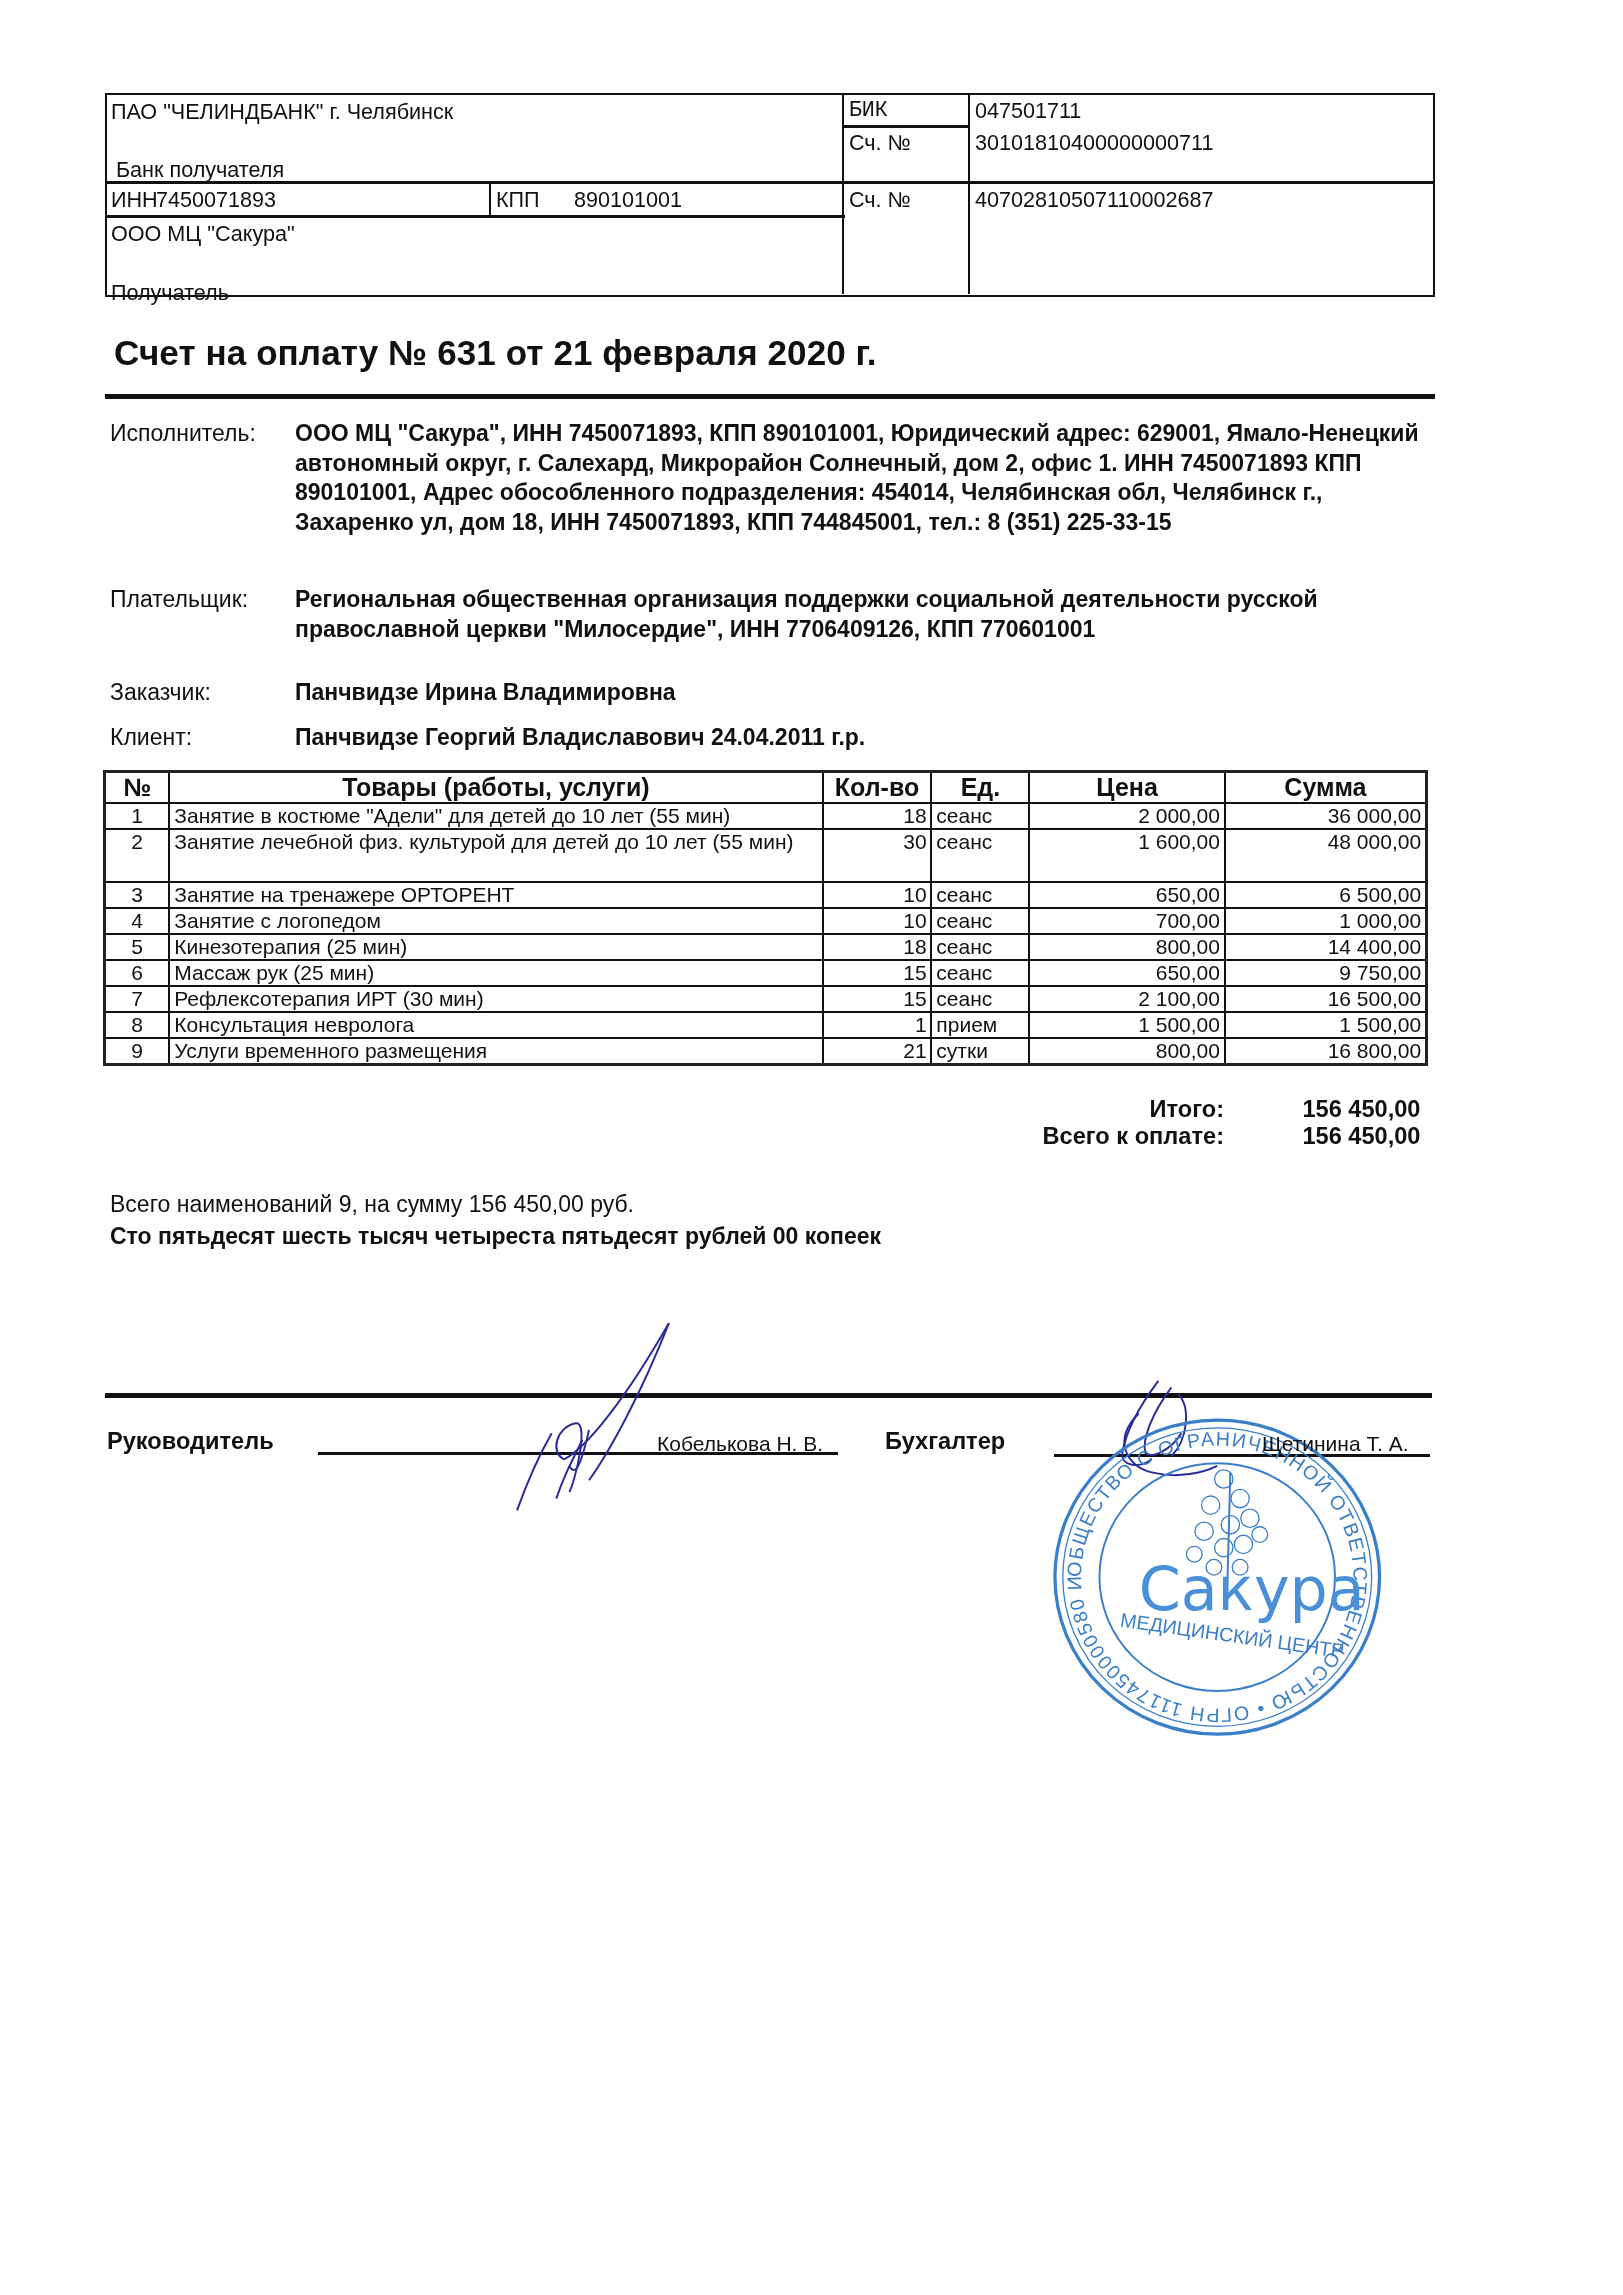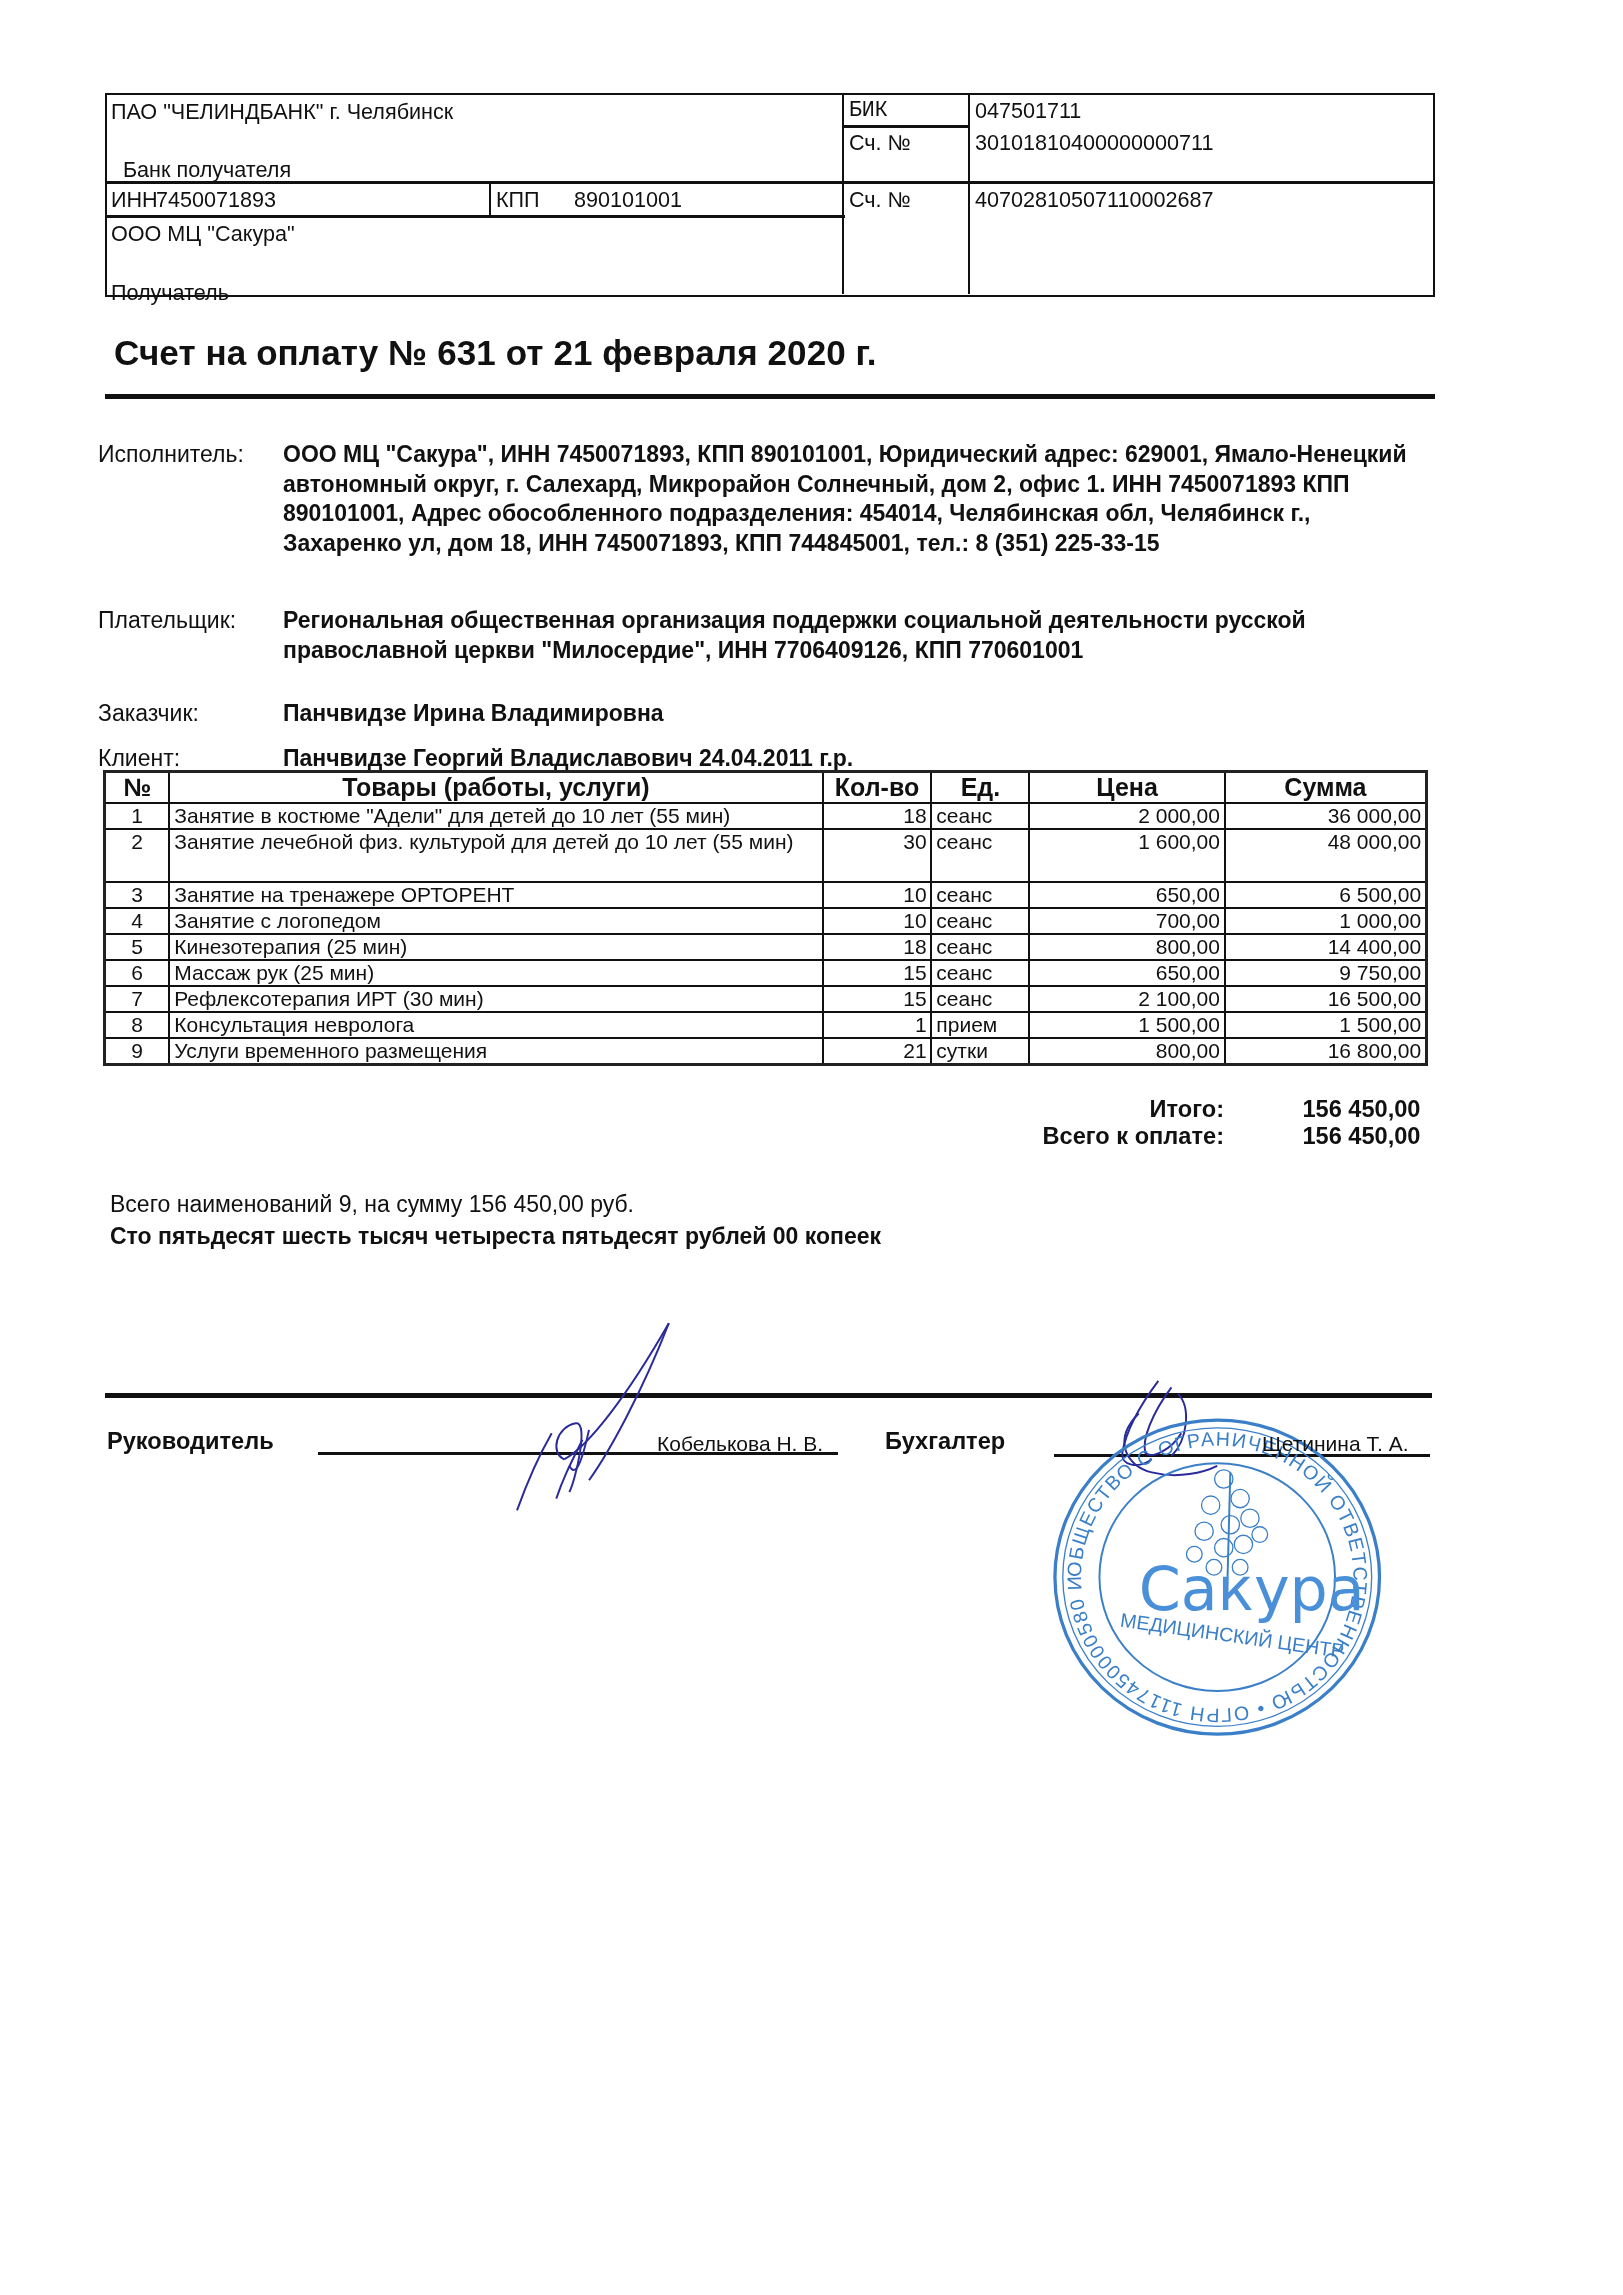--- a/index.html
+++ b/index.html
@@ -10,21 +10,21 @@
   .bank { position:absolute; left:105px; top:93px; width:1330px; height:204px;
           border:2.6px solid #111; box-sizing:border-box; }
   .bank .cell { position:absolute; box-sizing:border-box; font-size:21.6px; line-height:25px; padding-left:3.9px; }
   .vline { position:absolute; background:#111; width:2px; }
   .hline { position:absolute; background:#111; height:2.6px; }
   .small { font-size:19.6px; }
 
   .title { position:absolute; left:114px; top:333px; font-size:35px; font-weight:bold; letter-spacing:0.1px; }
   .rule { position:absolute; left:105px; width:1330px; height:4.6px; background:#111; }
 
-  .party { position:absolute; left:98px; width:1329px; font-size:23px; line-height:29.5px;margin-top:21px; }
+  .party { position:absolute; left:110px; width:1329px; font-size:23px; line-height:29.5px; }
   .party .lbl { position:absolute; left:0; top:0; width:177px; }
   .party .val { position:absolute; left:185px; top:0; right:0; font-weight:bold; }
 
   
   table.items { position:absolute; left:103px; top:770px; width:1325px; border-collapse:collapse;
                 border:3.9px solid #222; font-size:21px; }
   table.items th { font-size:25px; font-weight:bold; height:29px; border:2px solid #111; padding:0 3.9px; }
   table.items td { border:2px solid #111; padding:0 3.9px; height:24px; line-height:24px; vertical-align:top; }
   table.items td.num { text-align:center; }
   table.items td.r { text-align:right; }
@@ -52,21 +52,21 @@
   <div class="vline" style="left:735px; top:0; height:199px;"></div>
   <div class="vline" style="left:861px; top:0; height:199px;"></div>
   <div class="vline" style="left:382px; top:89px; height:33px;"></div>
 
   <div class="hline" style="left:0; top:86px; width:738px;"></div>
   <div class="hline" style="left:0; top:120px; width:738px;"></div>
   <div class="hline" style="left:736px; top:30px; width:126px;"></div>
   <div class="hline" style="left:736px; top:86px; width:592px;"></div>
 
   <div class="cell" style="left:0; top:3.9px;">ПАО "ЧЕЛИНДБАНК" г. Челябинск</div>
-  <div class="cell small" style="left:12px; top:62px;">Банк получателя</div>
+  <div class="cell small" style="left:5px; top:62px;">Банк получателя</div>
   <div class="cell" style="left:0; top:92px;">ИНН</div>
   <div class="cell" style="left:45px; top:92px;">7450071893</div>
   <div class="cell" style="left:385px; top:92px;">КПП</div>
   <div class="cell" style="left:463px; top:92px;">890101001</div>
   <div class="cell" style="left:0; top:126px;">ООО МЦ "Сакура"</div>
   <div class="cell small" style="left:0; top:185px;">Получатель</div>
 
   <div class="cell" style="left:738px; top:2.6px;font-family:Liberation Mono, monospace;">БИК</div>
   <div class="cell" style="left:864px; top:2.6px;">047501711</div>
   <div class="cell" style="left:738px; top:35px;">Сч. №</div>

